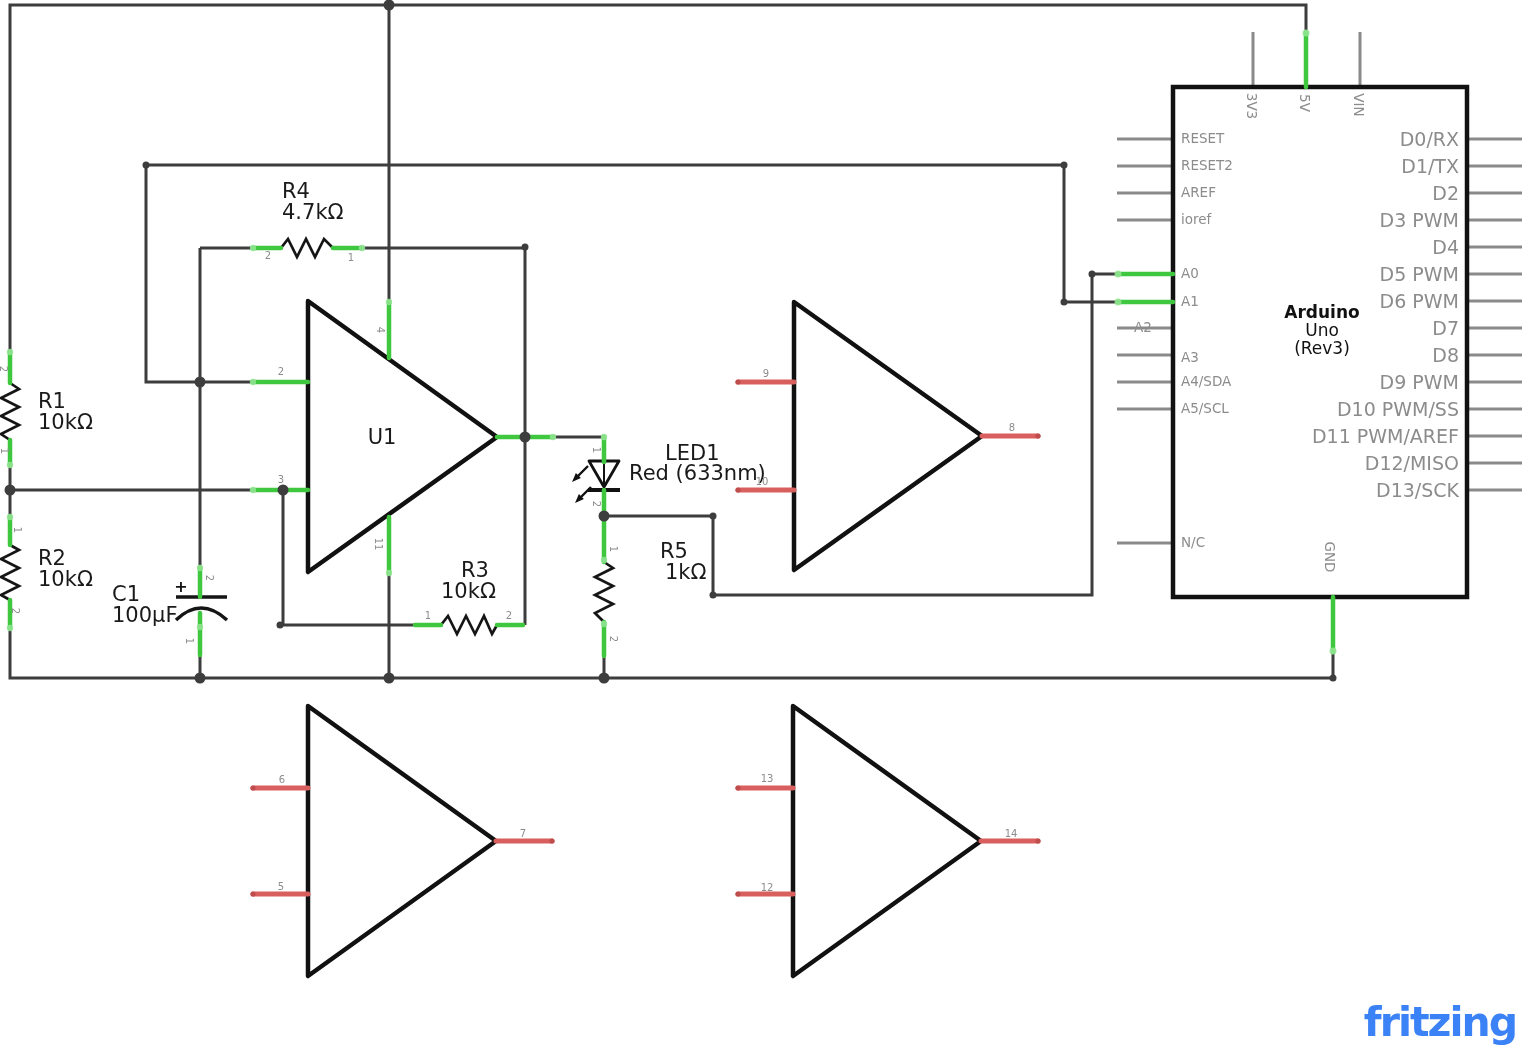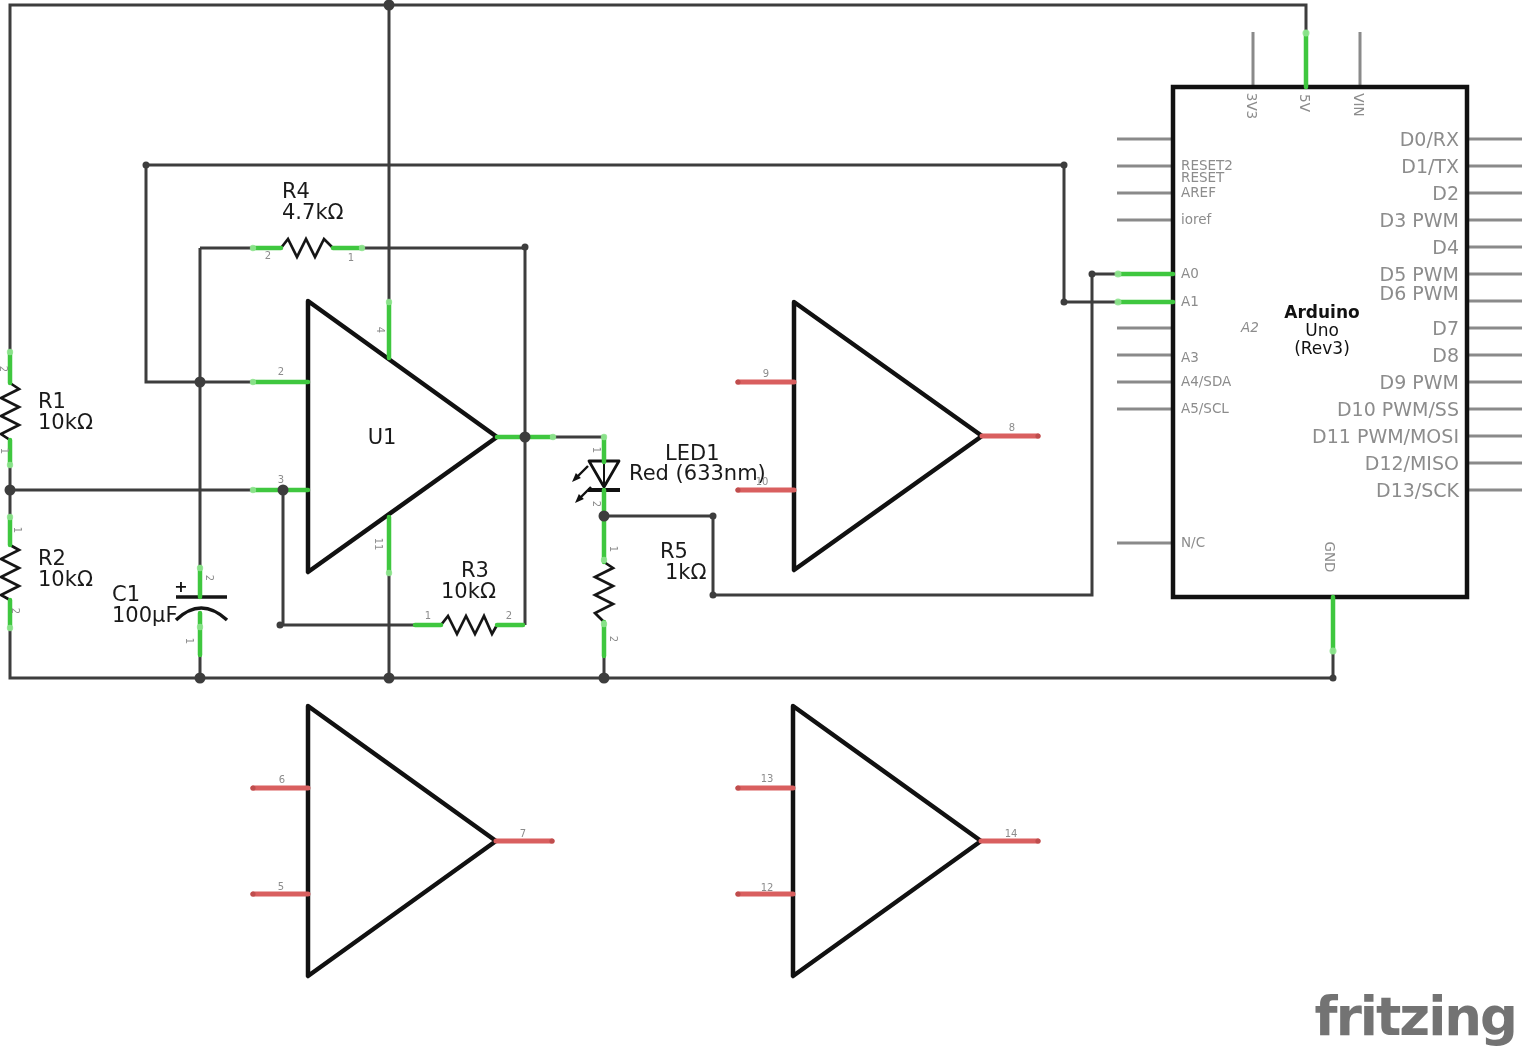--- a/index.html
+++ b/index.html
@@ -8,21 +8,21 @@
   svg{position:absolute;left:0;top:0;}
   .clbl{position:absolute;font-size:21px;color:#1a1a1a;white-space:nowrap;transform:translateY(-50%);line-height:1;}
   .clbl.ctr{transform:translate(-50%,-50%);}
   .pn{position:absolute;font-size:10px;color:#8c8c8c;white-space:nowrap;transform:translate(-50%,-50%);line-height:1;}
   .pn.rot{transform:translate(-50%,-50%) rotate(90deg);}
   .plus{position:absolute;font-size:16px;font-weight:bold;color:#111;transform:translate(-50%,-50%);line-height:1;}
   .apin{position:absolute;font-size:13.5px;color:#8c8c8c;white-space:nowrap;transform:translateY(-50%);line-height:1;}
   .apin-r{position:absolute;font-size:19px;color:#8c8c8c;white-space:nowrap;right:65px;text-align:right;transform:translateY(-50%);line-height:1;}
   .apin.rot{transform:translate(-50%,-50%) rotate(90deg);right:auto;}
   .atitle{position:absolute;font-size:17px;color:#111;white-space:nowrap;transform:translate(-50%,-50%);line-height:1;}
-  .watermark{position:absolute;right:8px;bottom:4px;font-size:53px;font-weight:bold;color:#737373;letter-spacing:-2px;line-height:1;}
+  .watermark{position:absolute;right:8px;bottom:4px;font-size:41px;font-weight:bold;color:#3b82f6;letter-spacing:-2px;line-height:1;}
 </style>
 </head>
 <body>
 
 <div id="canvas">
 
 <svg width="1524" height="1047" viewBox="0 0 1524 1047">
 
   <path stroke="#3d3d3d" stroke-width="3" fill="none" d="
     M10,352 L10,5 L1306,5 L1306,32
@@ -202,44 +202,44 @@
 <span class="pn" style="left:766px;top:374px;">9</span>
 <span class="pn" style="left:762px;top:482px;">10</span>
 <span class="pn" style="left:1012px;top:428px;">8</span>
 <span class="pn" style="left:282px;top:780px;">6</span>
 <span class="pn" style="left:281px;top:887px;">5</span>
 <span class="pn" style="left:523px;top:834px;">7</span>
 <span class="pn" style="left:767px;top:779px;">13</span>
 <span class="pn" style="left:767px;top:888px;">12</span>
 <span class="pn" style="left:1011px;top:834px;">14</span>
 
-<span class="apin" style="left:1181px;top:139px;margin-top:39px;">RESET</span>
+<span class="apin" style="left:1181px;top:139px;">RESET</span>
 <span class="apin" style="left:1181px;top:166px;">RESET2</span>
 <span class="apin" style="left:1181px;top:193px;">AREF</span>
 <span class="apin" style="left:1181px;top:220px;">ioref</span>
 <span class="apin" style="left:1181px;top:274px;">A0</span>
 <span class="apin" style="left:1181px;top:302px;">A1</span>
-<span class="apin" style="left:1241px;top:328px;font-style:italic;">A2</span>
+<span class="apin" style="left:1134px;top:328px;">A2</span>
 <span class="apin" style="left:1181px;top:358px;">A3</span>
 <span class="apin" style="left:1181px;top:382px;">A4/SDA</span>
 <span class="apin" style="left:1181px;top:409px;">A5/SCL</span>
 <span class="apin" style="left:1181px;top:543px;">N/C</span>
 
 <span class="apin-r" style="top:139px;">D0/RX</span>
 <span class="apin-r" style="top:166px;">D1/TX</span>
 <span class="apin-r" style="top:193px;">D2</span>
 <span class="apin-r" style="top:220px;">D3 PWM</span>
 <span class="apin-r" style="top:247px;">D4</span>
 <span class="apin-r" style="top:274px;">D5 PWM</span>
-<span class="apin-r" style="top:293px;padding-left:35px;">D6 PWM</span>
+<span class="apin-r" style="top:301px;padding-left:35px;">D6 PWM</span>
 <span class="apin-r" style="top:328px;">D7</span>
 <span class="apin-r" style="top:355px;">D8</span>
 <span class="apin-r" style="top:382px;">D9 PWM</span>
 <span class="apin-r" style="top:409px;">D10 PWM/SS</span>
-<span class="apin-r" style="top:436px;">D11 PWM/MOSI</span>
+<span class="apin-r" style="top:436px;">D11 PWM/AREF</span>
 <span class="apin-r" style="top:463px;">D12/MISO</span>
 <span class="apin-r" style="top:490px;">D13/SCK</span>
 
 <span class="apin rot" style="left:1251px;top:106px;">3V3</span>
 <span class="apin rot" style="left:1304px;top:103px;">5V</span>
 <span class="apin rot" style="left:1358px;top:105px;">VIN</span>
 <span class="apin rot" style="left:1329px;top:557px;">GND</span>
 
 <span class="atitle" style="left:1322px;top:312px;font-weight:bold;">Arduino</span>
 <span class="atitle" style="left:1322px;top:330px;">Uno</span>

